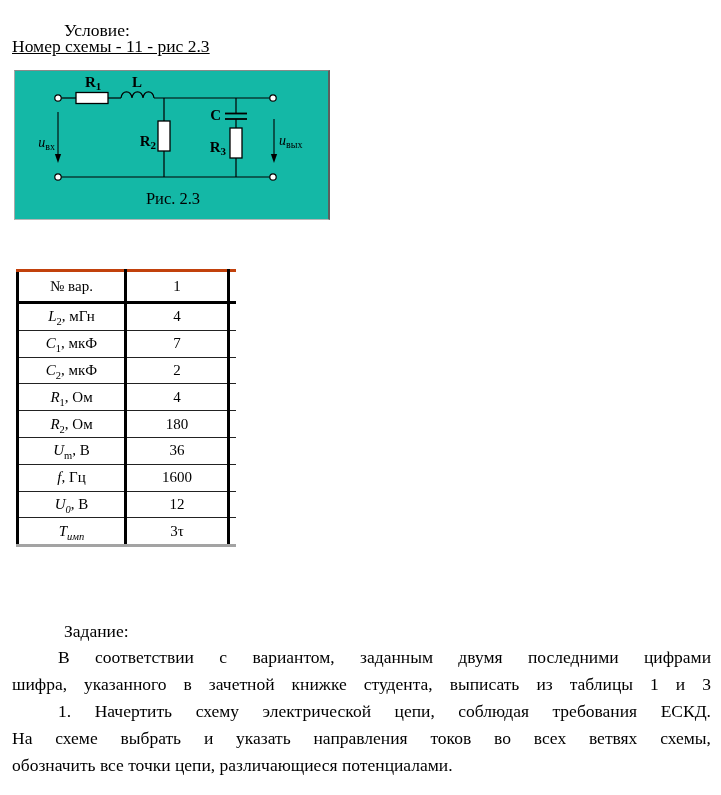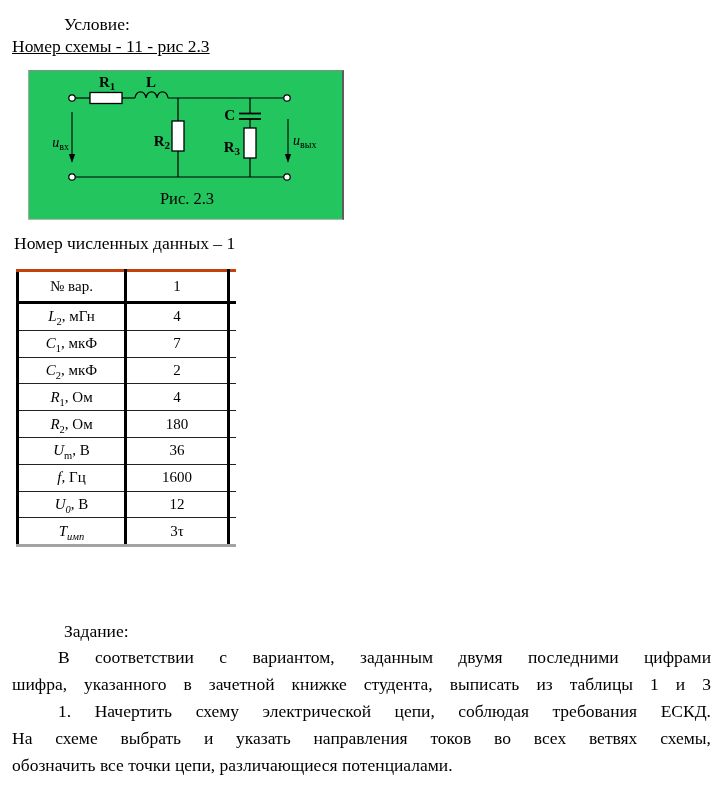--- a/index.html
+++ b/index.html
@@ -2,29 +2,29 @@
 <html><head>
 <meta charset="utf-8">
 <style>
   html,body{margin:0;padding:0;background:#ffffff;}
   body{width:721px;height:795px;overflow:hidden;}
   .page{
     position:relative;width:721px;height:795px;background:#fff;color:#000;
     font-family:"Liberation Serif","DejaVu Serif",serif;
   }
   .txt{position:absolute;font-size:17.5px;white-space:nowrap;}
-  #condition-heading{left:64px;top:14px;}
+  #condition-heading{left:64px;top:20px;}
   #scheme-line{left:12px;top:36px;text-decoration:underline;}
   #data-line{left:14px;top:233px;}
   #task-heading{left:64px;top:621px;}
 
   
   .figframe{
-    position:absolute;left:28px;top:70px;width:316px;height:150px;
-    box-sizing:border-box;background:#22c55e;
+    position:absolute;left:14px;top:70px;width:316px;height:150px;
+    box-sizing:border-box;background:#14b8a6;
     border-top:1px solid #8a8a8a;border-left:1px solid #a9a9a9;
     border-right:2px solid #5e5e5e;border-bottom:1px solid #b6b6b6;
   }
   .figframe svg{display:block;}
   .lbl{font-family:"Liberation Serif",serif;font-weight:bold;font-size:15px;}
   .lblsub{font-size:11px;font-weight:bold;}
   .u{font-family:"Liberation Serif",serif;font-style:italic;font-size:14px;}
   .usub{font-size:10px;font-style:normal;}
   .cap{font-family:"Liberation Serif",serif;font-size:16.5px;}
 
@@ -101,21 +101,20 @@
       <text class="lbl" x="117" y="16"><tspan>L</tspan></text>
       <text class="lbl" x="141" y="75" text-anchor="end"><tspan>R</tspan><tspan class="lblsub" dy="3">2</tspan></text>
       <text class="lbl" x="206" y="49" text-anchor="end"><tspan>C</tspan></text>
       <text class="lbl" x="211" y="81" text-anchor="end"><tspan>R</tspan><tspan class="lblsub" dy="3">3</tspan></text>
       <text class="u" x="40" y="76" text-anchor="end"><tspan>u</tspan><tspan class="usub" dy="3">вх</tspan></text>
       <text class="u" x="264" y="74"><tspan>u</tspan><tspan class="usub" dy="3">вых</tspan></text>
       <text class="cap" x="158" y="133" text-anchor="middle">Рис. 2.3</text>
     </svg>
   </div>
 
-  <div class="txt" id="data-line">Номер численных данных – 1</div>
 
   <table class="params">
     <tbody>
         <tr class="hdr">
       <td class="c1">№ вар.</td>
       <td class="c2">1</td>
       <td class="stub"></td>
     </tr>
     <tr class="r">
       <td class="c1"><span class="sym">L</span><sub>2</sub><span>, мГн</span></td>

